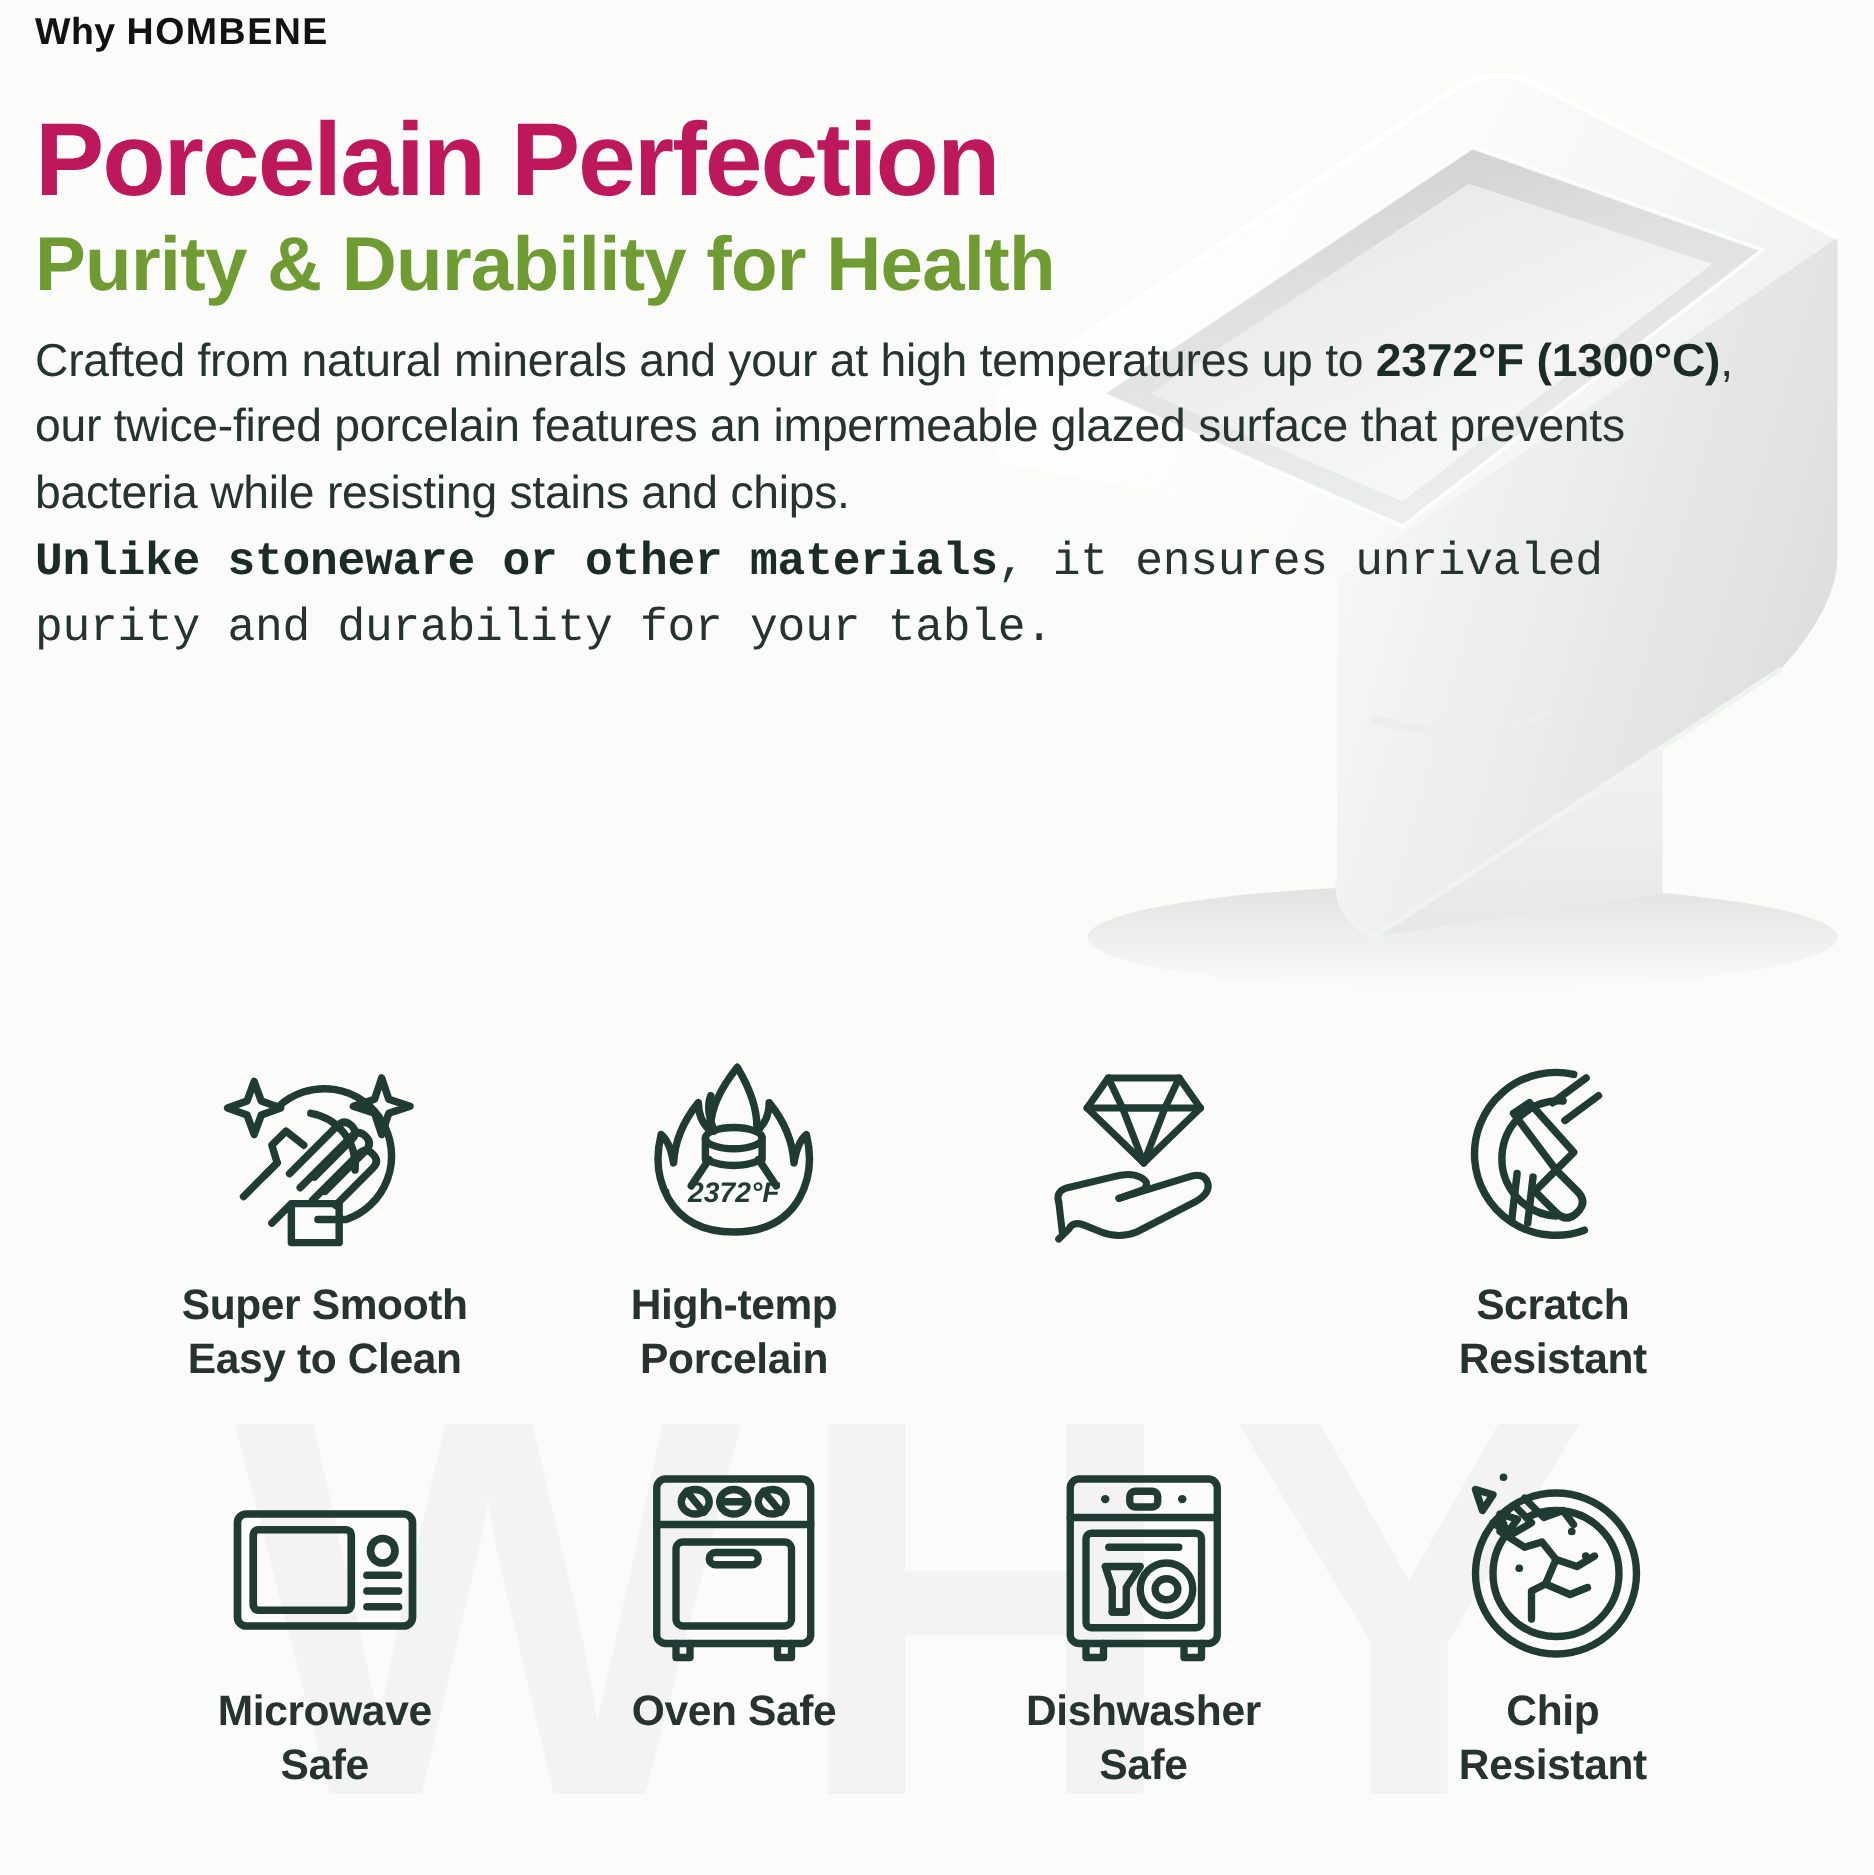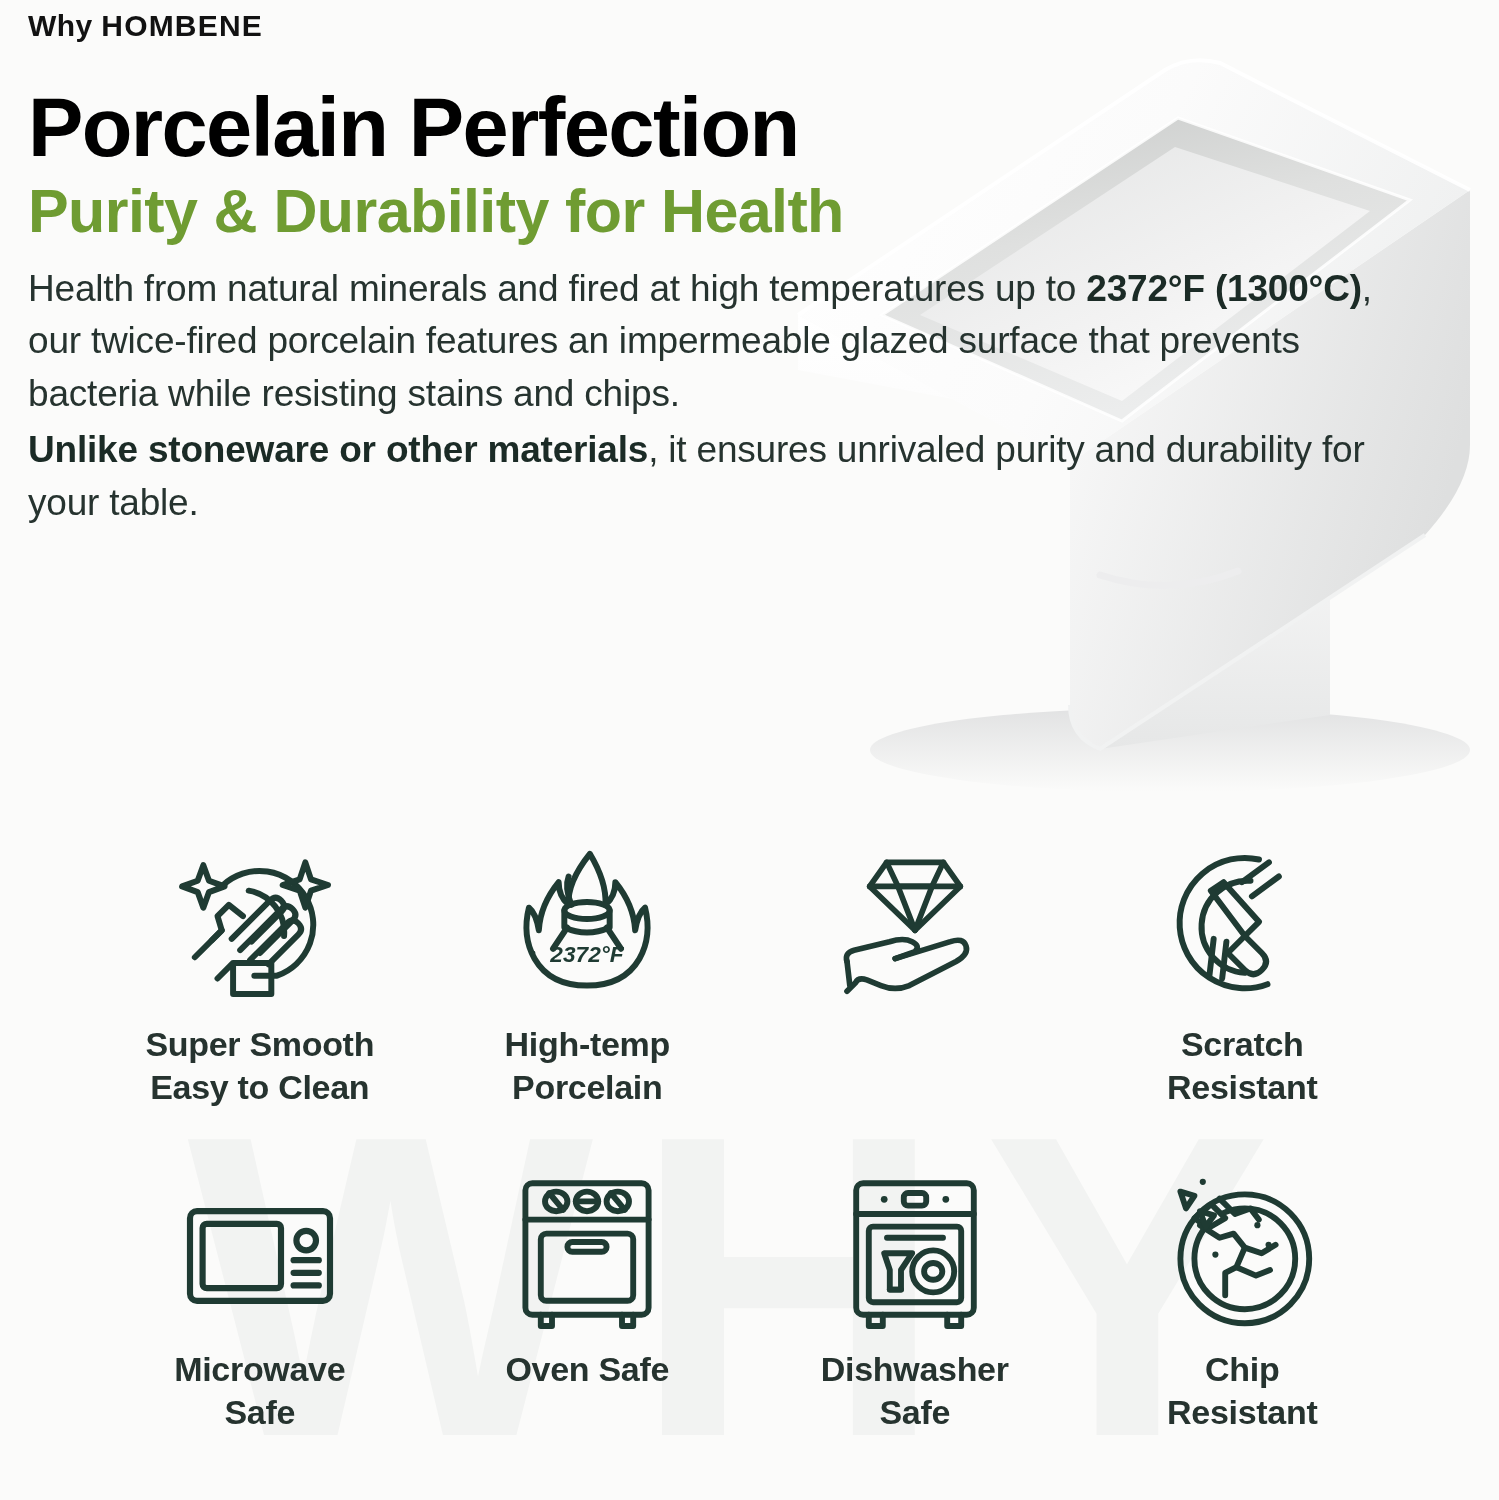--- a/index.html
+++ b/index.html
@@ -62,21 +62,21 @@
     letter-spacing:0.4px;
     line-height:1.2;
     margin-bottom:42px;
   }
   #brand-eyebrow .brand-name { letter-spacing:1.2px; }
 
   #headline {
     font-family:"Liberation Sans", sans-serif;
     font-size:83px;
     font-weight:700;
-    color:#000000;
+    color:#be185d;
     line-height:1.02;
     letter-spacing:-1.6px;
     margin-bottom:8px;
   }
 
   #subheadline {
     font-family:"Liberation Sans", sans-serif;
     font-size:61px;
     font-weight:700;
     color:#6f9c32;
@@ -87,21 +87,21 @@
 
   .body-para {
     font-family:"Liberation Sans", sans-serif;
     font-size:37px;
     font-weight:400;
     color:#26332f;
     line-height:1.42;
     letter-spacing:-0.2px;
     max-width:1390px;
   }
-  .body-para + .body-para { margin-top:4px; }
+  .body-para + .body-para { margin-top:4px;font-family:Liberation Mono, monospace; }
   .body-para b { font-weight:700; color:#1b2b26; }
 
   
   #feature-grid {
     position:absolute;
     left:96px; top:840px;
     width:1310px;
     z-index:2;
     display:grid;
     grid-template-columns:repeat(4, 1fr);
@@ -224,21 +224,21 @@
   </div>
 
   <div id="copy-block">
 
     <div id="brand-eyebrow"><span>Why </span><span class="brand-name">HOMBENE</span></div>
 
     <h1 id="headline">Porcelain Perfection</h1>
 
     <h2 id="subheadline">Purity &amp; Durability for Health</h2>
 
-    <p class="body-para"><span>Health from natural minerals and fired at high temperatures up to </span><b>2372°F (1300°C)</b><span>, our twice-fired porcelain features an impermeable glazed surface that prevents bacteria while resisting stains and chips.</span></p>
+    <p class="body-para"><span>Crafted from natural minerals and your at high temperatures up to </span><b>2372°F (1300°C)</b><span>, our twice-fired porcelain features an impermeable glazed surface that prevents bacteria while resisting stains and chips.</span></p>
 
     <p class="body-para"><b>Unlike stoneware or other materials</b><span>, it ensures unrivaled purity and durability for your table.</span></p>
   </div>
 
   <div id="feature-grid">
 
     <div class="feature-cell row-1">
       <div class="feature-icon">
         <svg viewBox="0 0 120 120" fill="none" stroke="#1f3b33" stroke-width="4.2" stroke-linecap="round" stroke-linejoin="round" aria-hidden="true">
 

